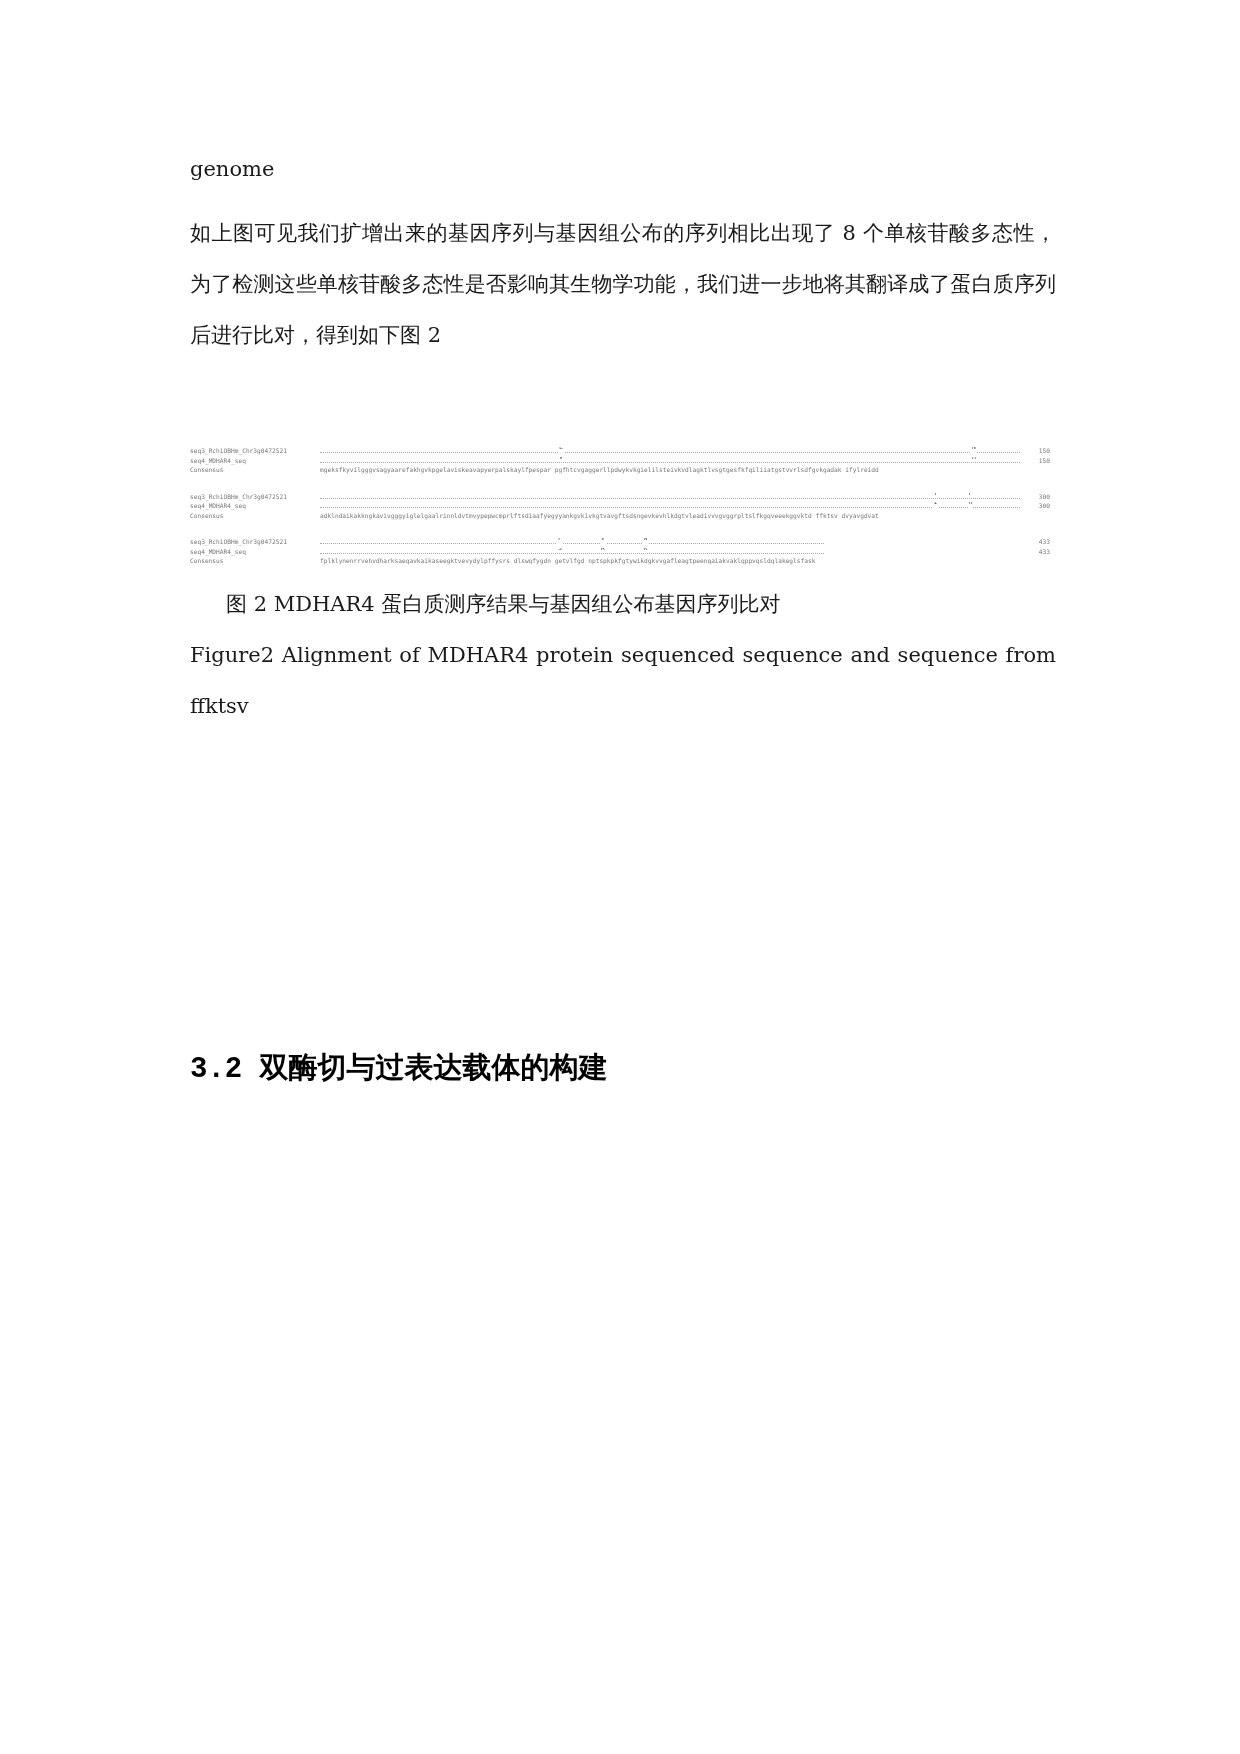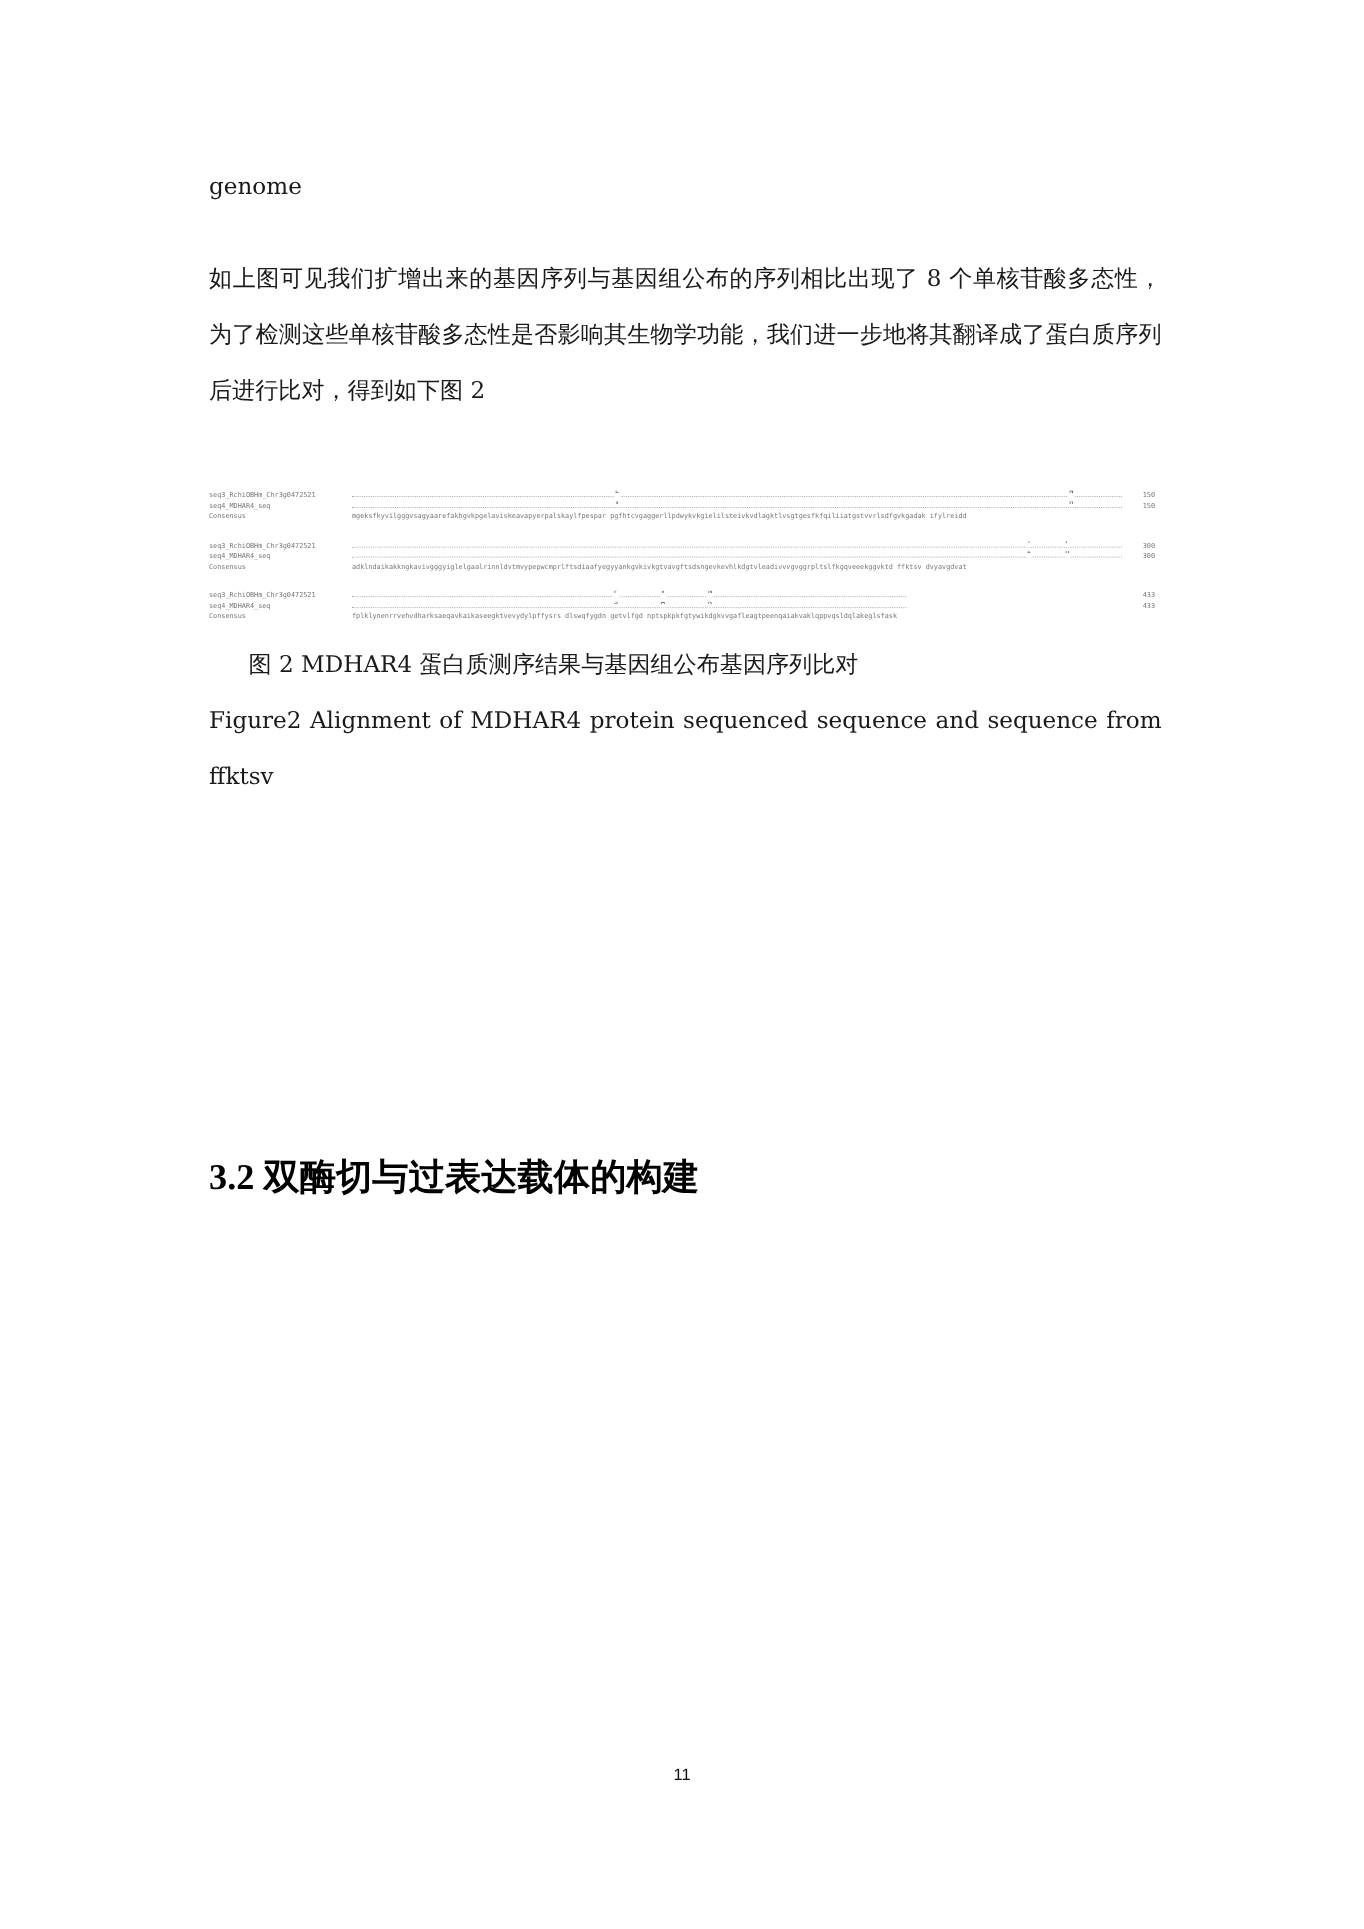--- a/index.html
+++ b/index.html
@@ -8,22 +8,22 @@
     .body-text {
       position: absolute; left: 190px; width: 866px;
       font-family: "DejaVu Serif", "Liberation Serif", serif;
       font-size: 21px; line-height: 51px; color: #1a1a1a;
       text-align: justify;
     }
     .single-line { white-space: nowrap; }
     .indent { text-indent: 42px; }
     .heading {
       position: absolute; left: 190px; top: 1048px;
-      font-family: Liberation Serif, serif;
-      font-weight: bold; font-size: 33px; color: #000;
+      font-family: Liberation Mono, monospace;
+      font-weight: bold; font-size: 29px; color: #000;
     }
     .align-fig {
       position: absolute; left: 190px; top: 446px; width: 860px;
       font-family: "DejaVu Sans Mono", "Liberation Mono", monospace;
       font-size: 6.2px; color: #777; line-height: 9.5px;
     }
     .align-block { margin-bottom: 17px; }
     .arow { display: flex; align-items: baseline; height: 9.5px; }
     .aname { width: 130px; flex: none; white-space: nowrap; }
     .aseq { flex: 1; position: relative; white-space: nowrap; overflow: hidden; }
@@ -35,21 +35,21 @@
       font-family: "Liberation Sans", "DejaVu Sans", sans-serif; font-size: 15px; color: #111;
     }
   </style>
 </head>
 <body>
 
 <div class="page">
 
   <div class="body-text single-line" style="top:144px;">genome</div>
 
-  <div class="body-text" style="top:228px;">如上图可见我们扩增出来的基因序列与基因组公布的序列相比出现了 8 个单核苷酸多态性，为了检测这些单核苷酸多态性是否影响其生物学功能，我们进一步地将其翻译成了蛋白质序列后进行比对，得到如下图 2</div>
+  <div class="body-text" style="top:208px;">如上图可见我们扩增出来的基因序列与基因组公布的序列相比出现了 8 个单核苷酸多态性，为了检测这些单核苷酸多态性是否影响其生物学功能，我们进一步地将其翻译成了蛋白质序列后进行比对，得到如下图 2</div>
 
   <div class="align-fig">
     <div class="align-block">
       <div class="arow">
         <span class="aname">seq3_RchiOBHm_Chr3g0472521</span>
         <span class="aseq">
             <div class="dots">
           <span class="mark" style="left:34%">L</span>
           <span class="mark" style="left:93%">N</span>
         </div>
@@ -132,14 +132,13 @@
     </div>
   </div>
 
   <div class="body-text single-line" style="top:579px;margin-left:36px;">图 2 MDHAR4 蛋白质测序结果与基因组公布基因序列比对</div>
   <div class="body-text" style="top:630px;">Figure2 Alignment of MDHAR4 protein sequenced sequence and sequence from ffktsv</div>
 
 
   <div class="heading">3.2 双酶切与过表达载体的构建</div>
 
 
-  <div class="page-number">11</div>
 </div>
 
 </body></html>

